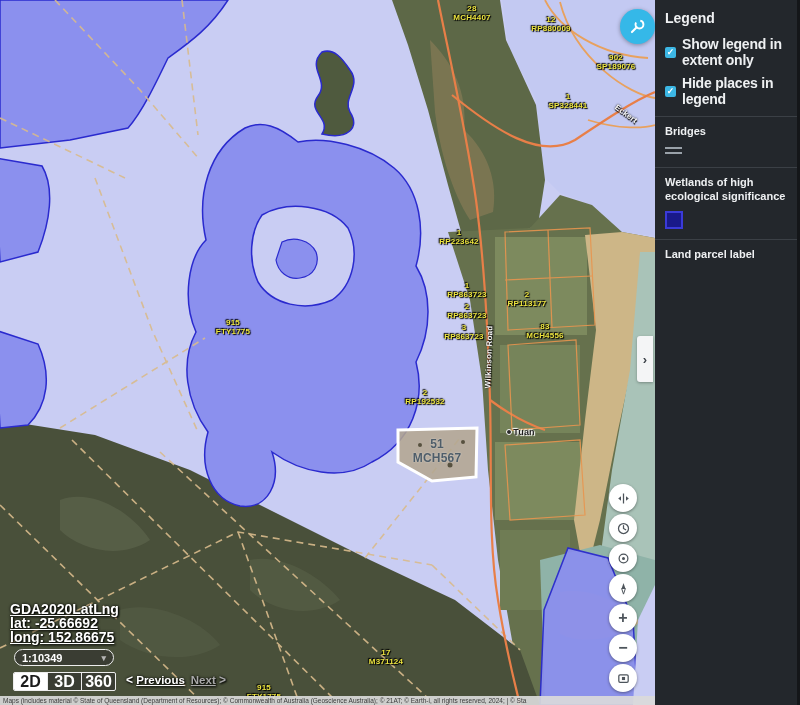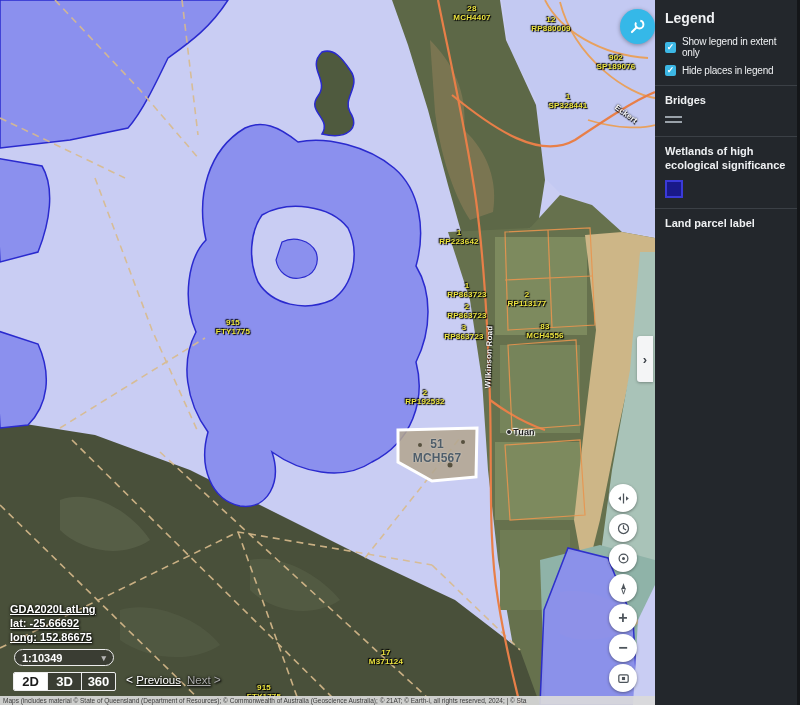--- a/index.html
+++ b/index.html
@@ -37,47 +37,47 @@
   .map-controls{position:absolute;left:609px;top:484px;width:28px;}
   .ctl-btn{
     width:28px;height:28px;border-radius:50%;background:#fff;border:none;padding:0;
     margin:0 0 2px 0;display:flex;align-items:center;justify-content:center;
     box-shadow:0 1px 3px rgba(0,0,0,.4);cursor:pointer;color:#4d545b;
     font-size:16px;font-weight:bold;font-family:"Liberation Sans",sans-serif;
   }
   .ctl-btn svg{display:block;}
   
   .coords{
-    position:absolute;left:10px;top:602px;color:#fff;font-size:11px;font-weight:bold;
+    position:absolute;left:10px;top:602px;color:#fff;font-size:14px;font-weight:bold;
     text-shadow:0 0 3px #000,1px 1px 2px #000;line-height:14px;
   }
   .coords div{text-decoration:underline;cursor:pointer;}
   
   .scale-box{
     position:absolute;left:14px;top:649px;width:100px;height:17px;
     background:rgba(45,45,45,.55);border:1.5px solid #ededed;border-radius:9px;
     display:flex;align-items:center;color:#fff;font-size:11px;font-weight:bold;
     padding:0 7px;box-sizing:border-box;cursor:pointer;
   }
   .scale-box .caret{margin-left:auto;color:#b5b5b5;font-size:9px;}
   
   .view-group{
     position:absolute;left:13px;top:672px;height:17px;display:flex;
     background:rgba(45,45,45,.55);border:1.5px solid #ededed;border-radius:2px;overflow:hidden;
   }
   .view-btn{
     width:33px;display:flex;align-items:center;justify-content:center;
-    color:#fff;font-size:13px;font-weight:bold;border-right:1.5px solid #ededed;cursor:pointer;
+    color:#fff;font-size:16px;font-weight:bold;border-right:1.5px solid #ededed;cursor:pointer;
   }
   .view-btn:last-child{border-right:none;}
   .view-btn.active{background:#fff;color:#1c1c1c;}
   
   .prev-next{
     position:absolute;left:126px;top:673px;display:flex;align-items:center;gap:6px;
-    font-size:11.5px;font-weight:normal;text-shadow:0 0 3px #000,1px 1px 2px #000;
+    font-size:11.5px;font-weight:bold;text-shadow:0 0 3px #000,1px 1px 2px #000;
   }
   .pn-chev{text-decoration:none;font-size:12px;}
   .pn-prev{color:#fff;}
   .pn-prev span.lbl{text-decoration:underline;cursor:pointer;}
   .pn-next{color:#a9a9a9;}
   .pn-next span.lbl{text-decoration:underline;cursor:pointer;}
   
   .attribution{
     position:absolute;left:0;top:696px;width:655px;height:9px;background:rgba(218,218,218,.92);
     font-size:6.5px;color:#3a3a3a;line-height:9px;padding:0 3px;box-sizing:border-box;
@@ -88,21 +88,21 @@
     position:absolute;left:655px;top:0;width:145px;height:624px;background:#23272c;
     color:#eef0f2;box-sizing:border-box;
   }
   .legend-scroll{position:absolute;right:0;top:0;width:3px;height:705px;background:#141619;}
   .legend-title{font-size:14px;font-weight:bold;padding:10px 10px 8px 10px;}
   .chk-row{display:flex;align-items:center;gap:6px;padding:2px 10px 5px 10px;cursor:pointer;}
   .chk-box{
     width:11px;height:11px;border-radius:2px;background:#3cb7e5;flex:0 0 auto;
     display:flex;align-items:center;justify-content:center;color:#fff;font-size:9px;font-weight:bold;line-height:1;
   }
-  .chk-lbl{font-size:10px;font-weight:400;letter-spacing:-.2px;}
+  .chk-lbl{font-size:14px;font-weight:700;letter-spacing:-.2px;}
   .legend-section{border-top:1px solid #3b4046;padding:8px 10px 10px 10px;}
   .section-label{font-size:11px;font-weight:bold;line-height:1.25;}
   .sym{margin-top:8px;}
   .sym-bridge{width:17px;}
   .sym-bridge .bl{height:2px;background:#99a1a9;margin-bottom:3px;}
   .sym-wetland{width:14px;height:14px;background:#191989;border:2px solid #3a3ad8;}
   .sym-trigger{width:15px;height:15px;background:#c6cbf4;border:1px solid #b2b8e8;}
   .sym-dot{width:4px;height:4px;border-radius:50%;background:#fff;margin-left:3px;}
   .spacer-sm{height:4px;}
 </style>

